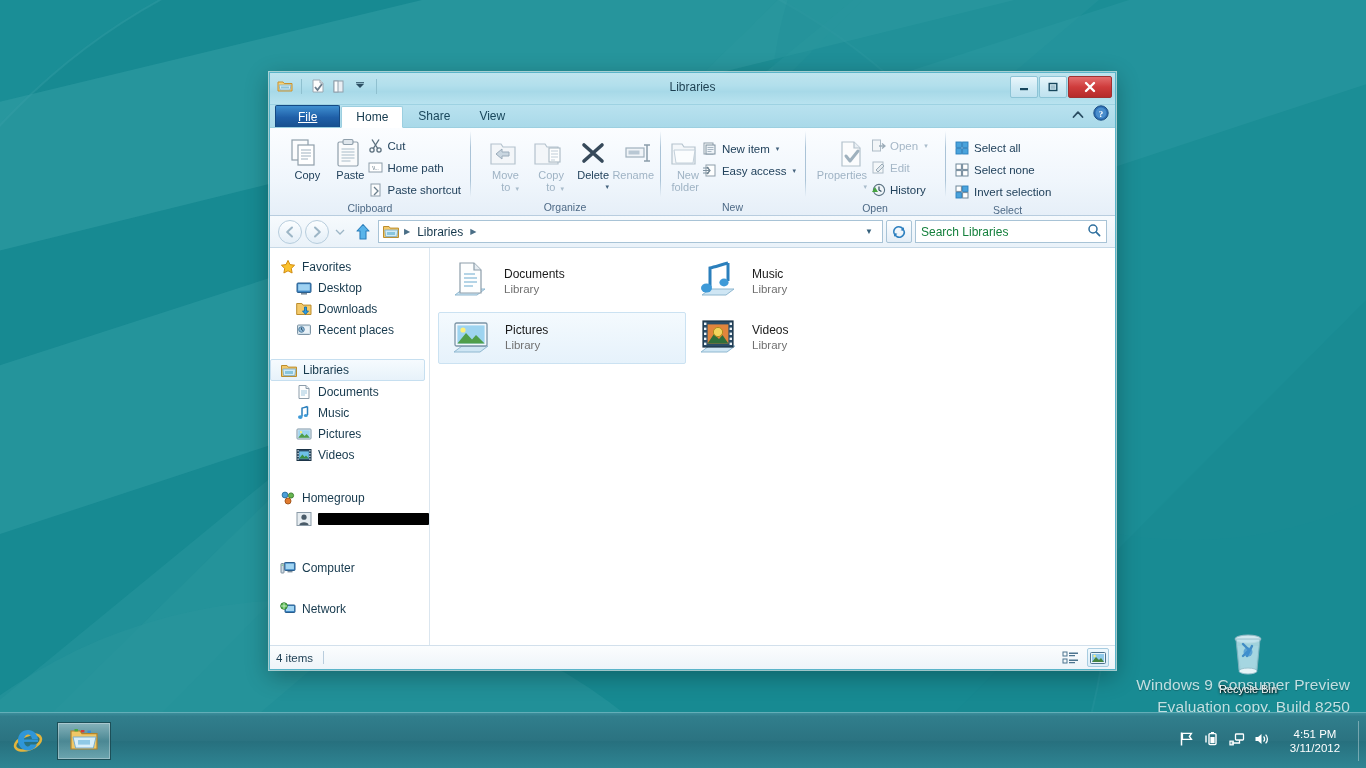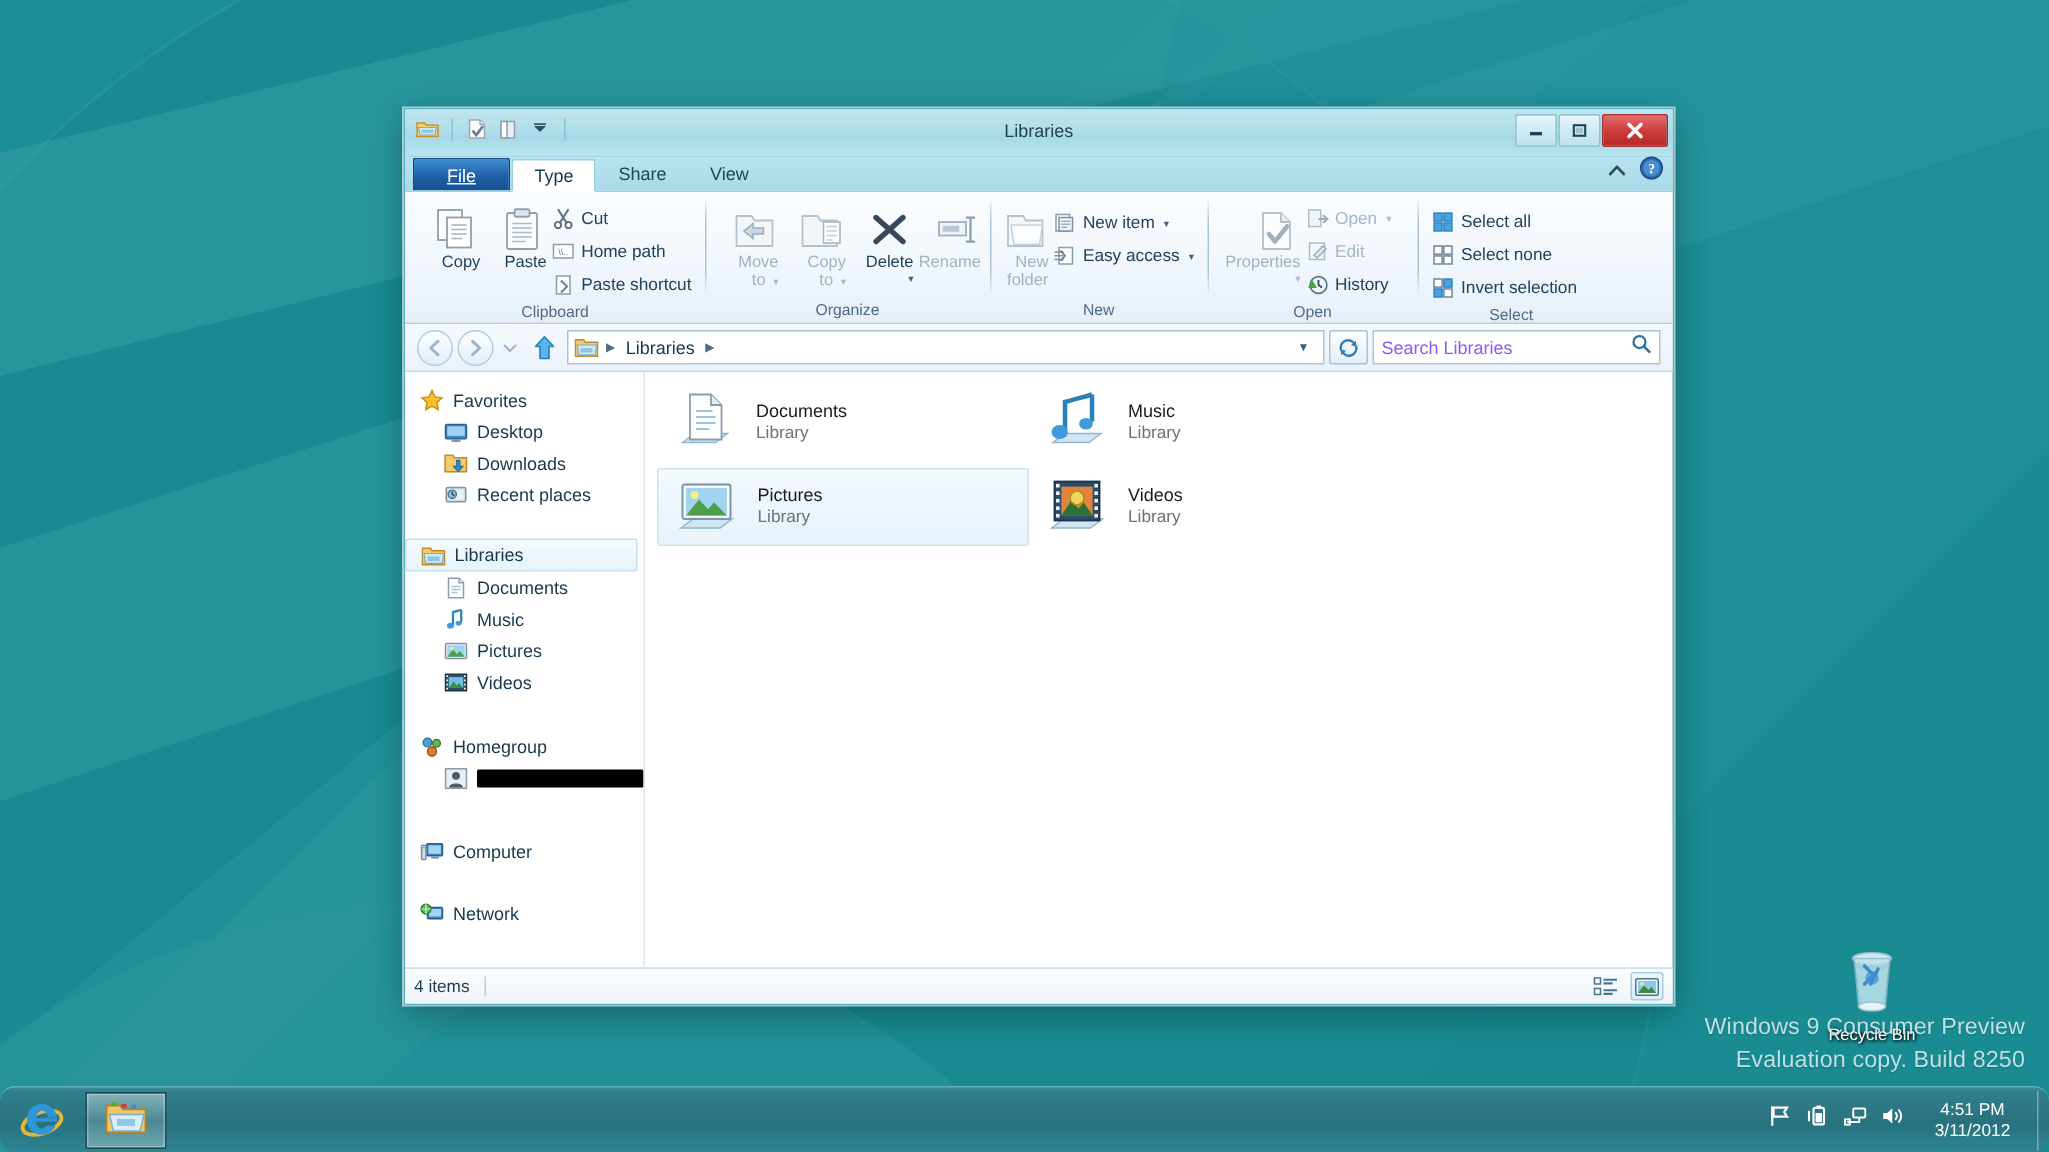--- a/index.html
+++ b/index.html
@@ -29,24 +29,24 @@
   
   #watermark {
     position: absolute; right: 16px; bottom: 50px;
     text-align: right; color: #cfe7e9; font-size: 15.5px;
     line-height: 22px; text-shadow: 0 1px 1px rgba(0,0,0,.25);
     letter-spacing: .1px; opacity: .92;
   }
 
   
   #taskbar {
-    position: absolute; left: 0; bottom: 0; width: 1366px; height: 44px;
+    position: absolute; left: 0; bottom: 0; width: 1366px; height: 56px;
     background: linear-gradient(to bottom,#3c8e9b 0%, #317e8c 6%, #2b7381 50%, #27707e 52%, #2f8593 100%);
     border-top: 1px solid #63aeb8;
-    display: flex; align-items: center; border-radius: 10px;
+    display: flex; align-items: center;
   }
   .tb-btn {
     width: 54px; height: 38px; margin: 1px 1px 0 1px;
     display: flex; align-items: center; justify-content: center;
   }
   .tb-btn.active {
     border: 1px solid #1c4f58;
     background: linear-gradient(to bottom, rgba(255,255,255,.42), rgba(255,255,255,.16) 48%, rgba(255,255,255,.30));
     box-shadow: inset 0 0 0 1px rgba(255,255,255,.30);
   }
@@ -168,21 +168,21 @@
   #addr-dropdown { margin-left: auto; font-size: 8px; color: #35607c; padding: 0 6px; }
   .iconbtn {
     width: 26px; height: 23px; border: 1px solid #a8c3d6; border-radius: 2px;
     background: linear-gradient(to bottom,#fdfeff,#e4eef7);
     display: flex; align-items: center; justify-content: center;
   }
   #searchbox {
     width: 192px; height: 23px; background: #fff; border: 1px solid #a8c3d6;
     display: flex; align-items: center; padding: 0 5px;
   }
-  #searchbox .sph { flex: 1; font-size: 12px; color: #8b5cf6; }
+  #searchbox .sph { flex: 1; font-size: 12px; color: #15803d; }
 
   
   #wbody { flex: 1; display: flex; min-height: 0; background: #0f766e; }
   #navpane {
     width: 160px; flex: 0 0 160px; background: #fff; border-right: 1px solid #dbe6ef;
     padding-top: 8px; overflow: hidden; position: relative;
   }
   .navitem {
     display: flex; align-items: center; gap: 6px; height: 21px;
     font-size: 12px; color: #16394d; padding-left: 6px;
@@ -322,21 +322,21 @@
         <div class="wc close">
           <svg width="14" height="14" viewBox="0 0 14 14">
             <path d="M3 3 L11 11 M11 3 L3 11" stroke="#fff" stroke-width="2.4" stroke-linecap="round"></path>
           </svg>
         </div>
       </div>
     </div>
 
     <div id="tabstrip">
       <div class="tab file">File</div>
-      <div class="tab active">Type</div>
+      <div class="tab active">Home</div>
       <div class="tab">Share</div>
       <div class="tab">View</div>
       <div id="tab-right">
         <span>
           <svg width="14" height="11" viewBox="0 0 14 11">
               <path d="M2.5 8 L7 3.2 L11.5 8" fill="none" stroke="#2a4d62" stroke-width="1.8" stroke-linecap="round" stroke-linejoin="round"></path>
             </svg>
         </span>
         <span>
           <svg width="16" height="16" viewBox="0 0 16 16">

